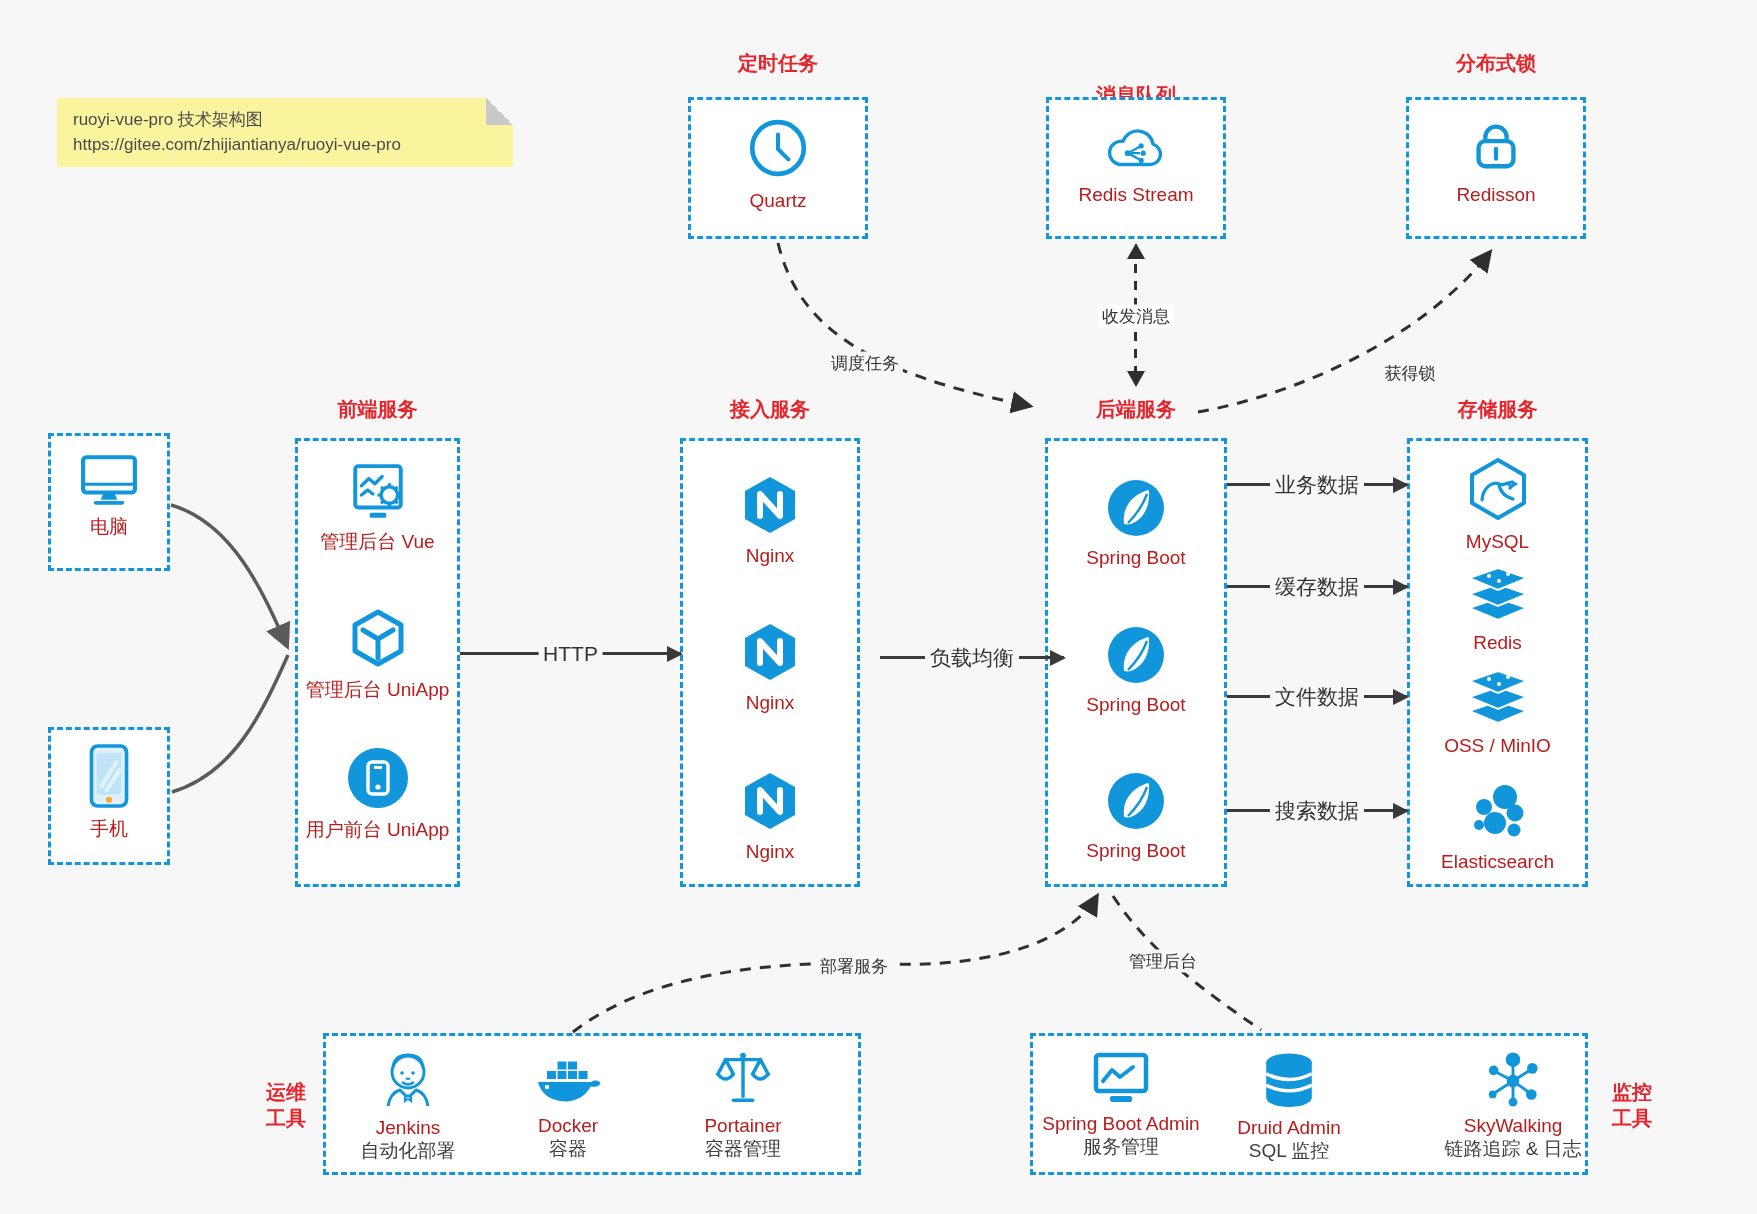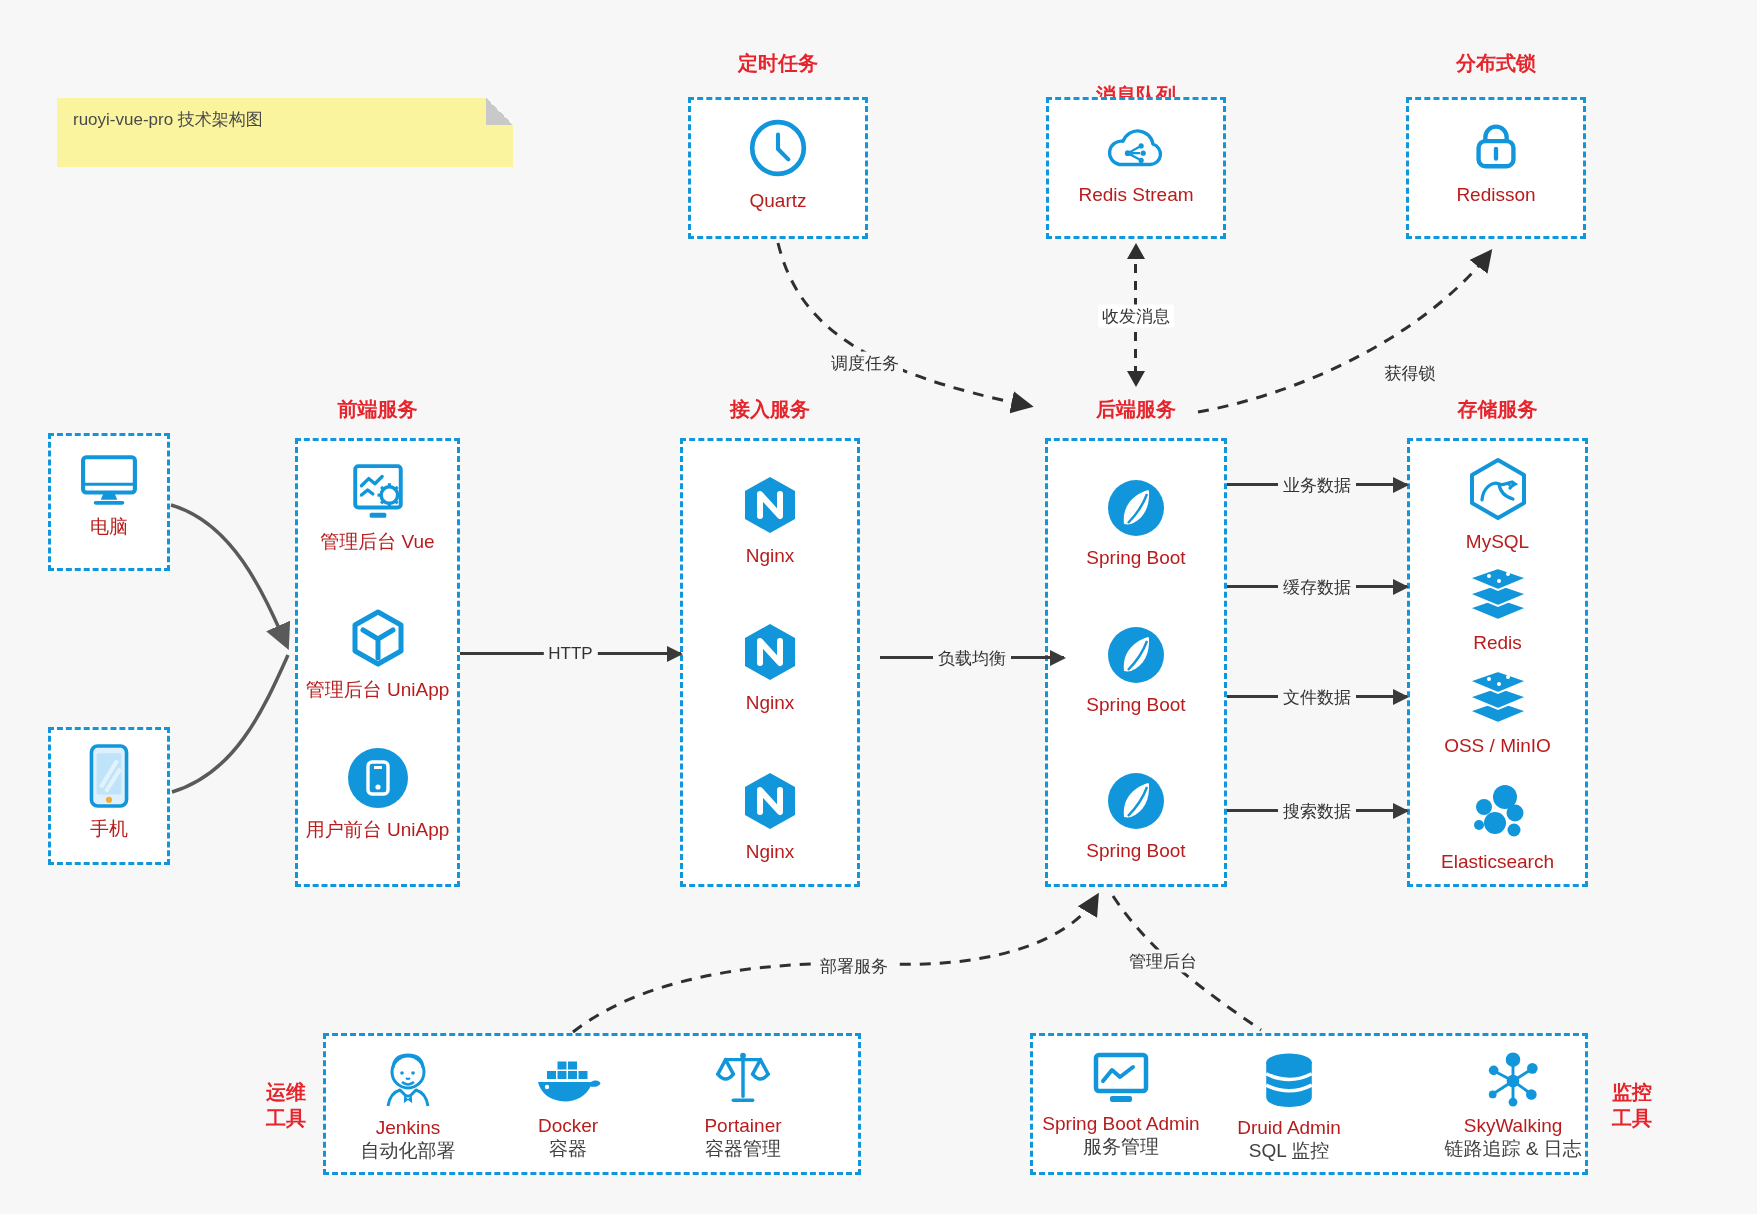--- a/index.html
+++ b/index.html
@@ -19,41 +19,42 @@
   .node .ic{display:inline-block;}
   .node-label{font-size:19px;color:#b91c1c;margin-top:5px;white-space:nowrap;line-height:23px;}
   .sub-label{font-size:19px;color:#404040;white-space:nowrap;line-height:24px;}
   
   .connector-layer{position:absolute;left:0;top:0;z-index:2;pointer-events:none;}
   
   .eline{position:absolute;height:3px;background:#3a3a3a;z-index:3;}
   .eline .ah{position:absolute;right:-2px;top:50%;transform:translateY(-50%);width:0;height:0;
              border-left:16px solid #3a3a3a;border-top:8px solid transparent;border-bottom:8px solid transparent;}
   .eline .lbl{position:absolute;left:50%;top:50%;transform:translate(-50%,-50%);background:#f7f7f8;
-              padding:0 5px;font-size:17px;color:#333;white-space:nowrap;}
+              padding:0 5px;font-size:21px;color:#333;white-space:nowrap;}
   
   .vline{position:absolute;width:3px;z-index:3;
          background:repeating-linear-gradient(#2f2f2f 0 9px,transparent 9px 17px);}
   .vline .vh-up{position:absolute;top:-4px;left:50%;transform:translateX(-50%);width:0;height:0;
         border-bottom:16px solid #2f2f2f;border-left:9px solid transparent;border-right:9px solid transparent;}
   .vline .vh-dn{position:absolute;bottom:-4px;left:50%;transform:translateX(-50%);width:0;height:0;
         border-top:16px solid #2f2f2f;border-left:9px solid transparent;border-right:9px solid transparent;}
   
   .clbl{position:absolute;transform:translate(-50%,-50%);background:#f7f7f8;padding:0 4px;
         font-size:17px;color:#333;white-space:nowrap;z-index:4;}
   .clbl.onwhite{background:#ffffff;}
 </style>
 </head>
 <body>
 
 <div class="canvas">
 
   <div class="note">
     <span class="fold"></span>
     <div>ruoyi-vue-pro 技术架构图</div>
+    <div>https://gitee.com/zhijiantianya/ruoyi-vue-pro</div>
   </div>
 
   <div class="grp-title" style="left:688px;top:50px;width:180px;">定时任务</div>
   <div class="dbox" style="left:688px;top:97px;width:180px;height:142px;">
     <div class="node" style="top:16px;">
       <span class="ic">
         <svg width="64" height="64" viewBox="0 0 62 62">
             <circle cx="31" cy="31" r="25" fill="none" stroke="#1296db" stroke-width="4.5"></circle>
             <path d="M31 18 V32 L41 42" fill="none" stroke="#1296db" stroke-width="4" stroke-linecap="round" stroke-linejoin="round"></path>
           </svg>

